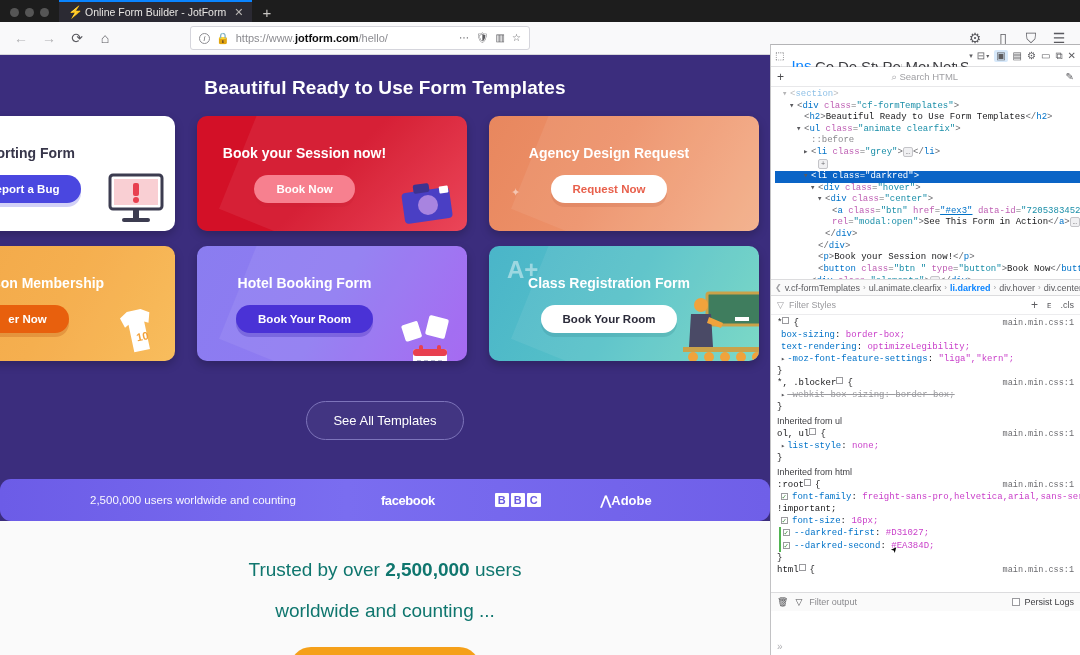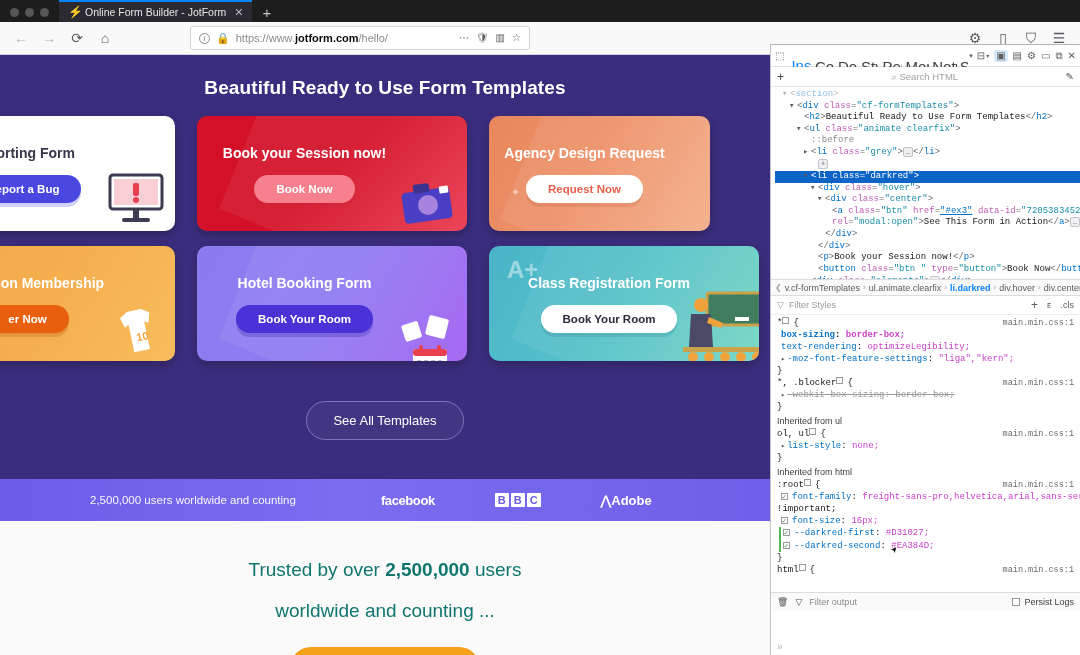--- a/index.html
+++ b/index.html
@@ -93,21 +93,21 @@
 
   .see-all-wrap { text-align:center; margin-top:40px; }
   .see-all {
     display:inline-block; border:1px solid #7d74ba; border-radius:22px;
     color:#fff; font-size:13px; padding:11px 26px; background:rgba(255,255,255,.04);
   }
 
   .stripe {
     position:absolute; left:0; top:424px; width:770px; height:42px;
     background:linear-gradient(90deg,#6c5ce7 0%,#7a6df0 45%,#6f5fe8 100%);
-    display:flex; align-items:center; color:#fff;
+    display:flex; align-items:center; color:#fff;border-radius:11px;
   }
   .stripe .stxt { font-size:11.5px; margin-left:90px; opacity:.95; }
   .stripe .logos { display:flex; gap:60px; margin-left:85px; align-items:center; }
   .logo-fb { font-size:13px; font-weight:700; letter-spacing:-.4px;text-align:center; }
   .logo-bbc { display:flex; gap:2px; }
   .logo-bbc span {
     background:#fff; color:#6b5ce0; font-weight:700; font-size:11px;
     padding:1px 3px; border-radius:1px;
   }
   .logo-adobe { font-size:13px; font-weight:700; }
@@ -300,21 +300,21 @@
           <span class="btn" style="background:#f7808f;color:#fff;box-shadow:0 4px 0 rgba(200,30,50,.25);">Book Now</span>
         </div>
         <svg class="art" width="60" height="50" viewBox="0 0 60 50">
           <rect x="4" y="13" width="48" height="31" rx="4" fill="#4a3fc4" transform="rotate(-8 28 28)"></rect>
           <rect x="14" y="7" width="16" height="9" rx="2" fill="#3c3390" transform="rotate(-8 22 11)"></rect>
           <circle cx="29" cy="28" r="10" fill="#a884e0"></circle>
           <rect x="40" y="9" width="9" height="7" rx="1" fill="#fff" transform="rotate(-8 44 12)"></rect>
         </svg>
       </div>
 
-      <div class="card" style="width:221px; background:linear-gradient(120deg,#e8875e 0%,#ed9169 45%,#f3ae88 100%);align-items:center;">
+      <div class="card" style="width:270px; background:linear-gradient(120deg,#e8875e 0%,#ed9169 45%,#f3ae88 100%);align-items:center;">
         <div class="sheen"></div>
         <div class="card-inner" style="margin-right:30px;">
           <div class="card-title">Agency Design Request</div>
           <span class="btn" style="background:#fff;color:#e8604c;box-shadow:0 4px 0 rgba(180,80,50,.18);">Request Now</span>
         </div>
         <span style="position:absolute;left:22px;bottom:32px;color:rgba(255,255,255,.5);font-size:11px;">✦</span>
       </div>
     </div>
 
     <div style="display:flex; gap:22px; margin-top:15px; margin-left:-95px;">
@@ -485,21 +485,21 @@
     </div>
 
     <div class="rules-body" id="rules-body">
         <div class="rline">
           <span class="sel-css">* </span>
           <span class="cb"></span>
           <span> {</span>
           <span class="src">main.min.css:1</span>
         </div>
         <div class="rline" style="padding-left: 10px;">
-          <span style="white-space: nowrap; font-weight: bold;"><span><span class="prop">box-sizing</span><span>: </span><span class="val">border-box;</span></span></span>
+          <span style="white-space: nowrap;"><span><span class="prop">box-sizing</span><span>: </span><span class="val">border-box;</span></span></span>
         </div>
         <div class="rline" style="padding-left: 10px;">
           <span style="white-space: nowrap;"><span><span class="prop">text-rendering</span><span>: </span><span class="val">optimizeLegibility;</span></span></span>
         </div>
         <div class="rline" style="padding-left: 10px;">
           <span style="white-space: nowrap;"><span class="twisty">▸</span><span><span class="prop">-moz-font-feature-settings</span><span>: </span><span class="val">"liga","kern";</span></span></span>
         </div>
         <div class="rline">}</div>
         <div class="rline">
           <span class="sel-css">*, .blocker </span>

